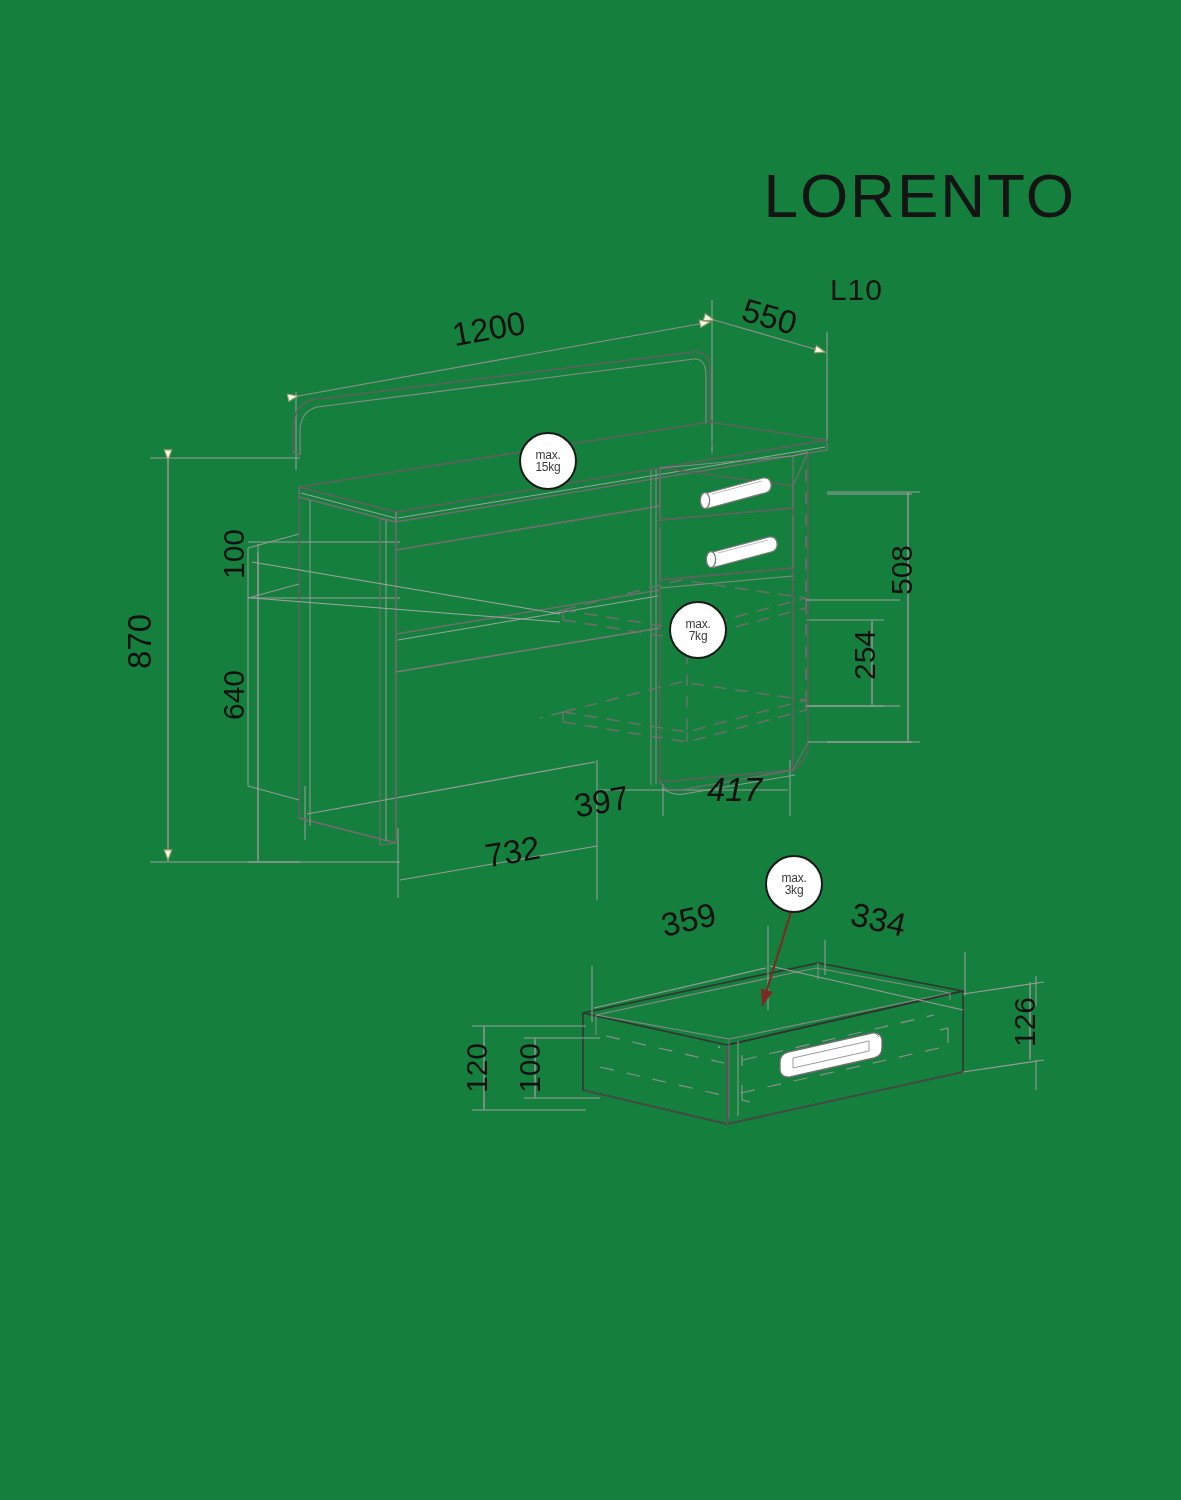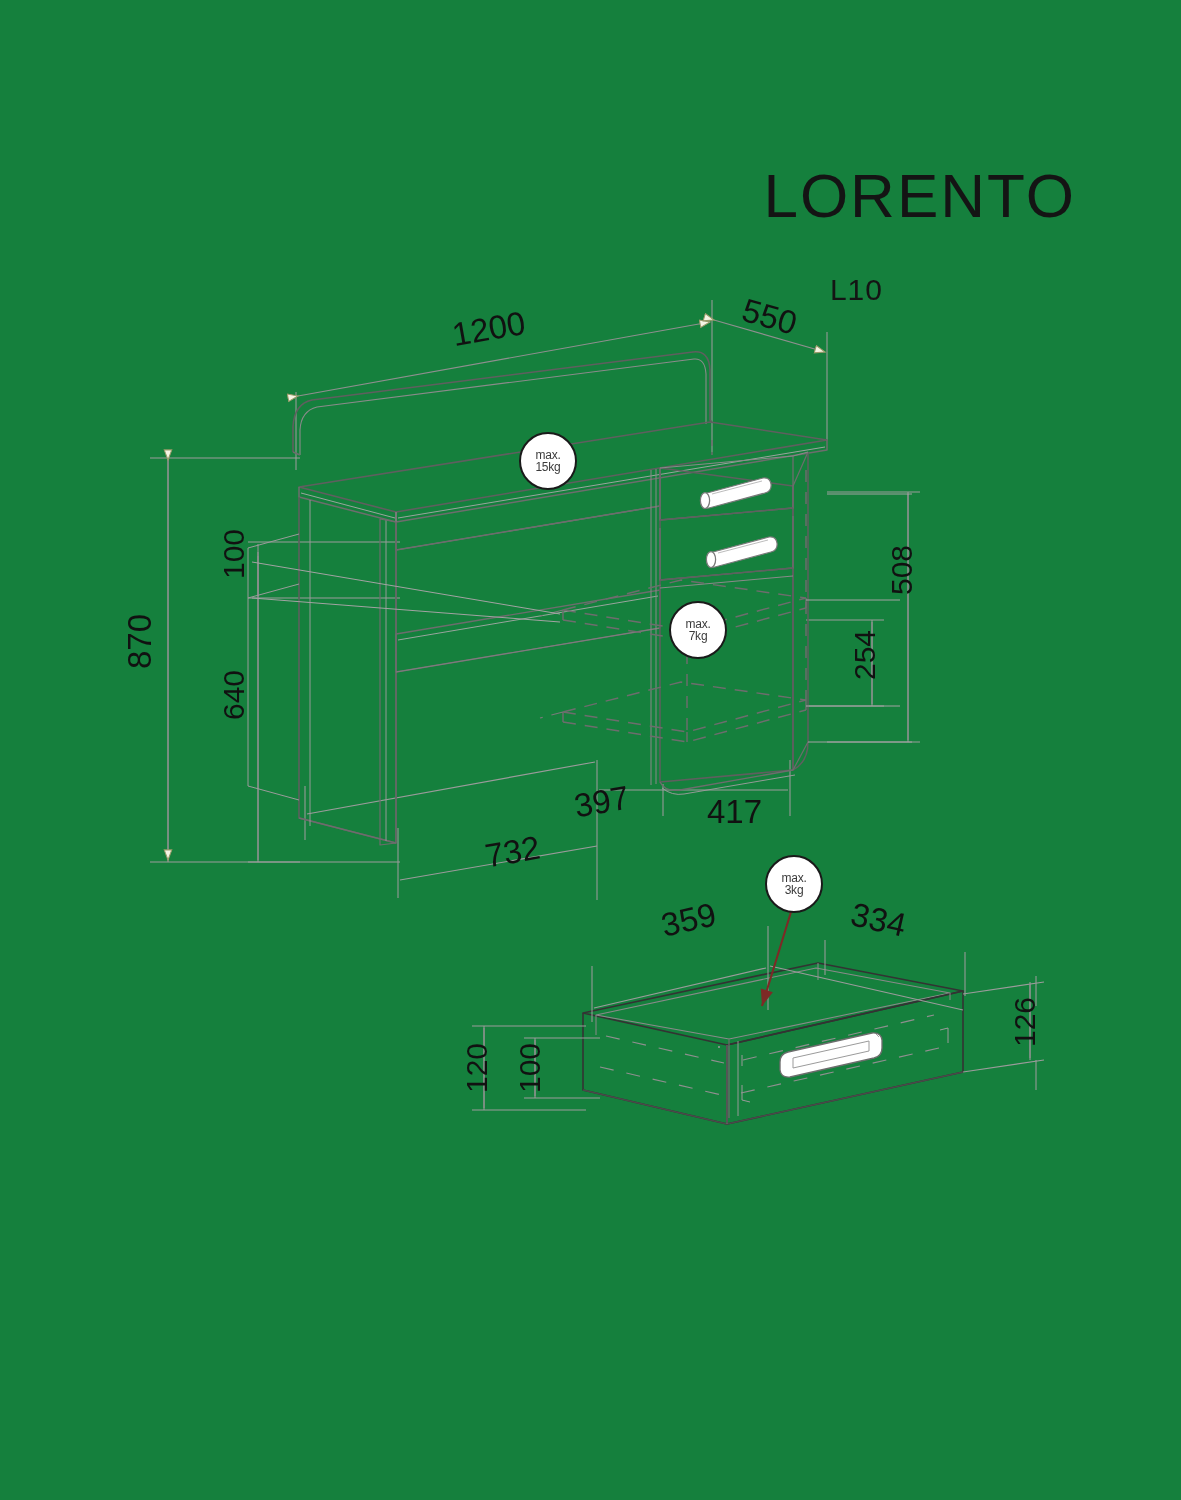--- a/index.html
+++ b/index.html
@@ -265,21 +265,21 @@
   </svg>
 
   <div class="dim d-big" style="left:452px;top:312px;transform:rotate(-10deg);">1200</div>
   <div class="dim d-big" style="left:742px;top:300px;transform:rotate(16deg);">550</div>
   <div class="dim d-big" style="left:112px;top:625px;transform:rotate(-90deg);">870</div>
   <div class="dim d-mid" style="left:209px;top:539px;transform:rotate(-90deg);">100</div>
   <div class="dim d-mid" style="left:209px;top:680px;transform:rotate(-90deg);">640</div>
   <div class="dim d-mid" style="left:877px;top:555px;transform:rotate(-90deg);">508</div>
   <div class="dim d-mid" style="left:840px;top:640px;transform:rotate(-90deg);">254</div>
   <div class="dim d-big" style="left:574px;top:785px;transform:rotate(-10deg);">397</div>
-  <div class="dim d-big" style="left:707px;top:795px;">417</div>
+  <div class="dim d-big" style="left:707px;top:773px;font-style:italic;">417</div>
   <div class="dim d-big" style="left:485px;top:835px;transform:rotate(-10deg);">732</div>
 
   <div class="dim d-big" style="left:661px;top:903px;transform:rotate(-13deg);">359</div>
   <div class="dim d-big" style="left:851px;top:903px;transform:rotate(13deg);">334</div>
   <div class="dim d-mid" style="left:1000px;top:1007px;transform:rotate(-90deg);">126</div>
   <div class="dim d-mid" style="left:452px;top:1053px;transform:rotate(-90deg);">120</div>
   <div class="dim d-mid" style="left:505px;top:1053px;transform:rotate(-90deg);">100</div>
 
   <div class="badge" style="left:519px;top:432px;width:54px;height:54px;">
     <span>max.</span>

